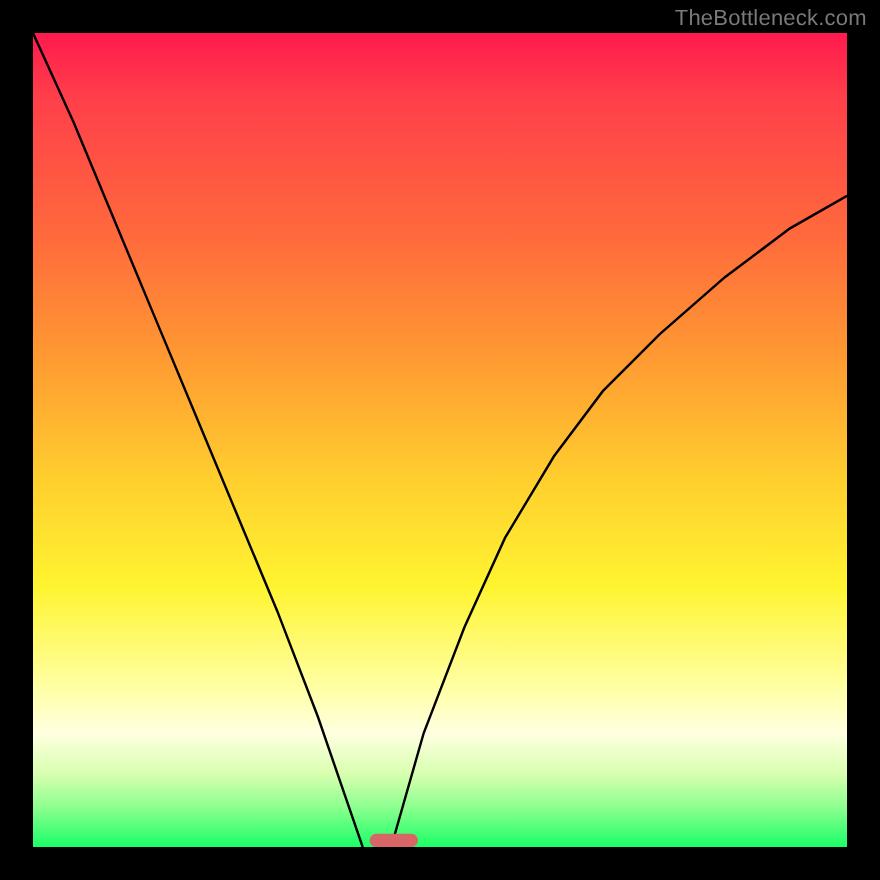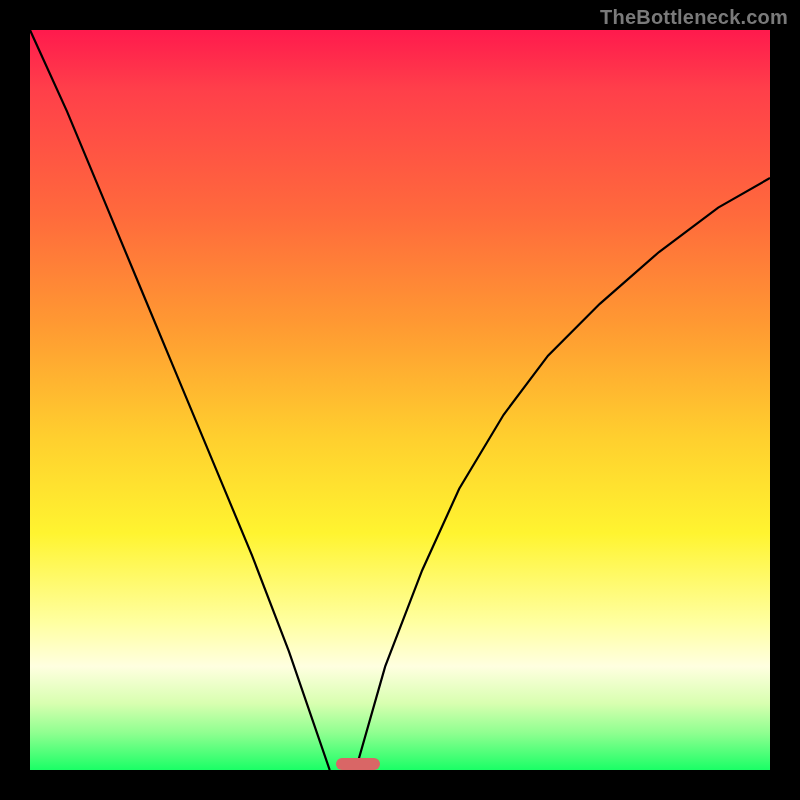--- a/index.html
+++ b/index.html
@@ -47,21 +47,21 @@
       #8fff90 95%,
       #1aff66 100%
     );
   }
   .watermark {
     position: absolute;
     top: 6px;
     right: 12px;
     color: #7a7a7a;
     font-size: 20px;
-    font-weight: 700;
+    font-weight: 400;
     letter-spacing: 0.2px;
     user-select: none;
     text-align: right;
   }
   svg.curve {
     position: absolute;
     left: 0;
     top: 0;
     width: 100%;
     height: 100%;

